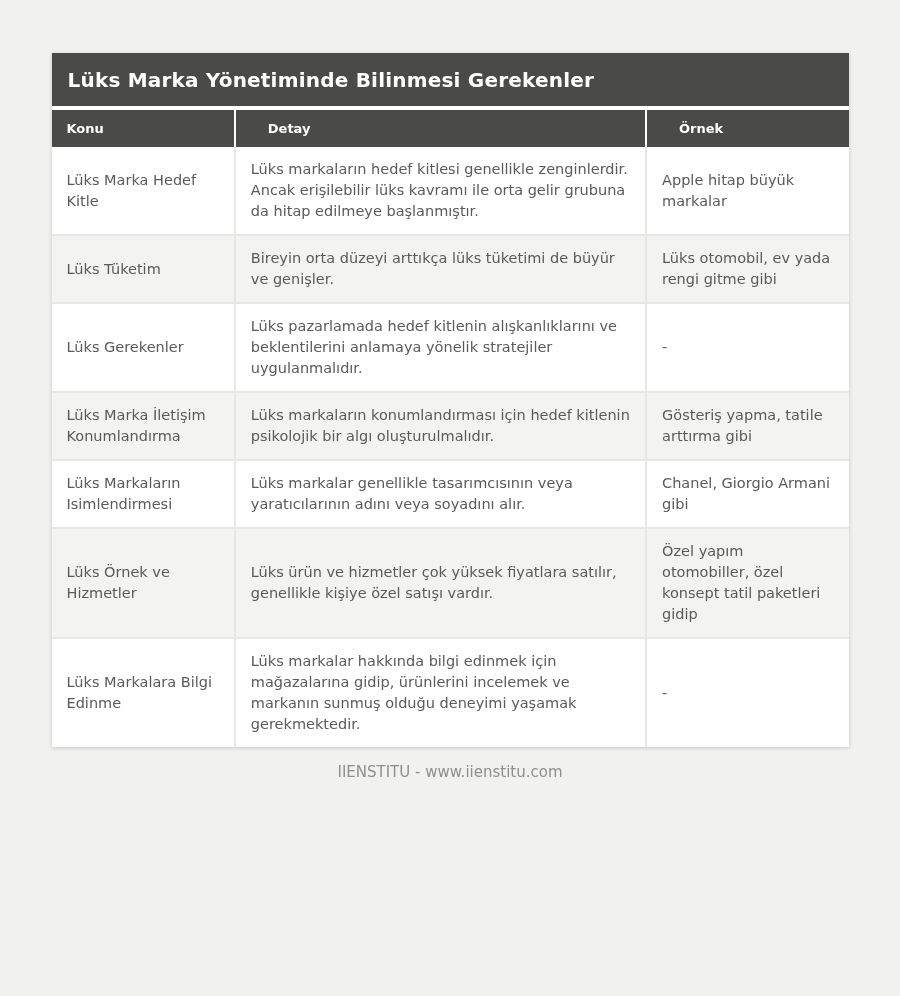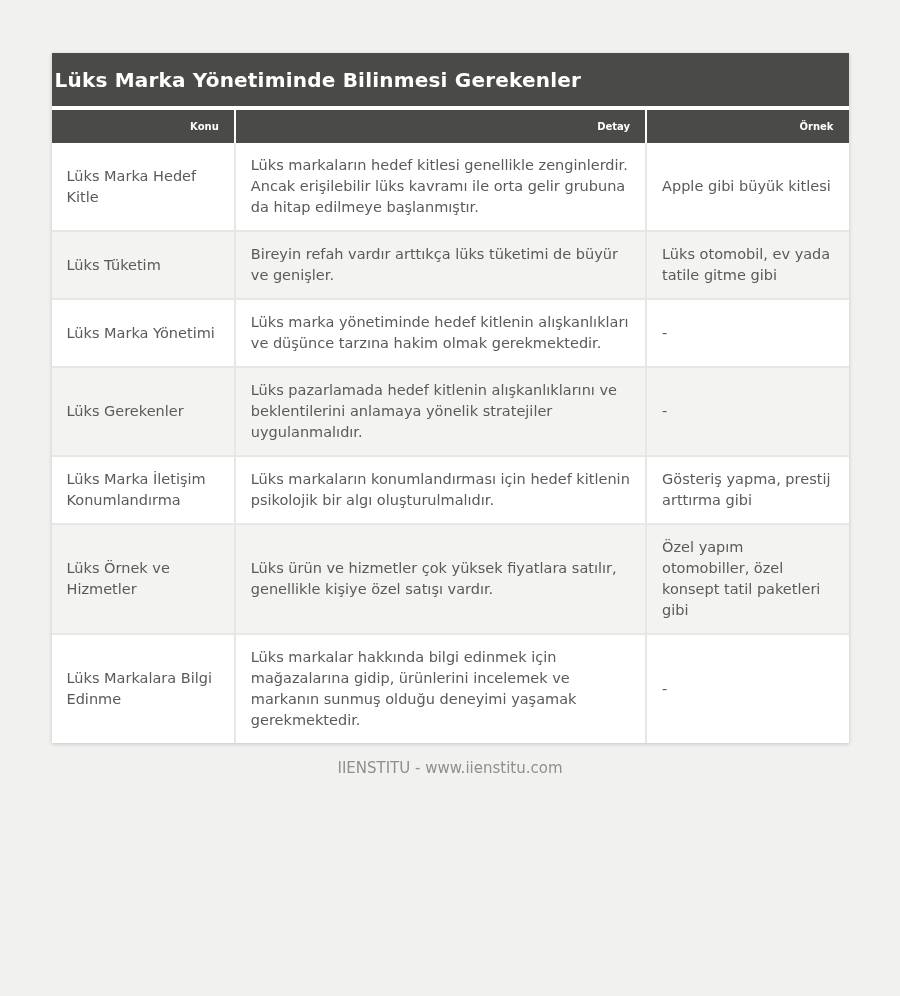--- a/index.html
+++ b/index.html
@@ -20,40 +20,40 @@
     width: 797px;
     margin: 0 auto;
     background: #ffffff;
     box-shadow: 0 1px 4px rgba(0,0,0,0.18);
   }
   .title-bar {
     background: #4a4a48;
     color: #ffffff;
     font-size: 20px;
     font-weight: bold;
-    padding: 15px 16px 14px 3px;
+    padding: 15px 16px 14px 16px;
     letter-spacing: 0.2px;
   }
   .bar-gap {
     height: 4px;
     background: #ffffff;
   }
   table.data-table {
     width: 100%;
     border-collapse: collapse;
     table-layout: fixed;
   }
   col.c-konu  { width: 23%; }
   col.c-detay { width: 51.6%; }
   col.c-ornek { width: 25.4%; }
   thead th {
     background: #4a4a48;
     color: #ffffff;
-    text-align: right;
-    font-size: 10px;
+    text-align: left;
+    font-size: 13px;
     font-weight: bold;
     padding: 11px 15px;
   }
   thead th + th {
     border-left: 2px solid #fdfdfc;
     padding-left: 32px;
   }
   tbody td {
     background: #ffffff;
     color: #5a5a5a;
@@ -96,46 +96,46 @@
         <tr>
           <th>Konu</th>
           <th>Detay</th>
           <th>Örnek</th>
         </tr>
       </thead>
       <tbody>
           <tr>
     <td>Lüks Marka Hedef Kitle</td>
     <td>Lüks markaların hedef kitlesi genellikle zenginlerdir. Ancak erişilebilir lüks kavramı ile orta gelir grubuna da hitap edilmeye başlanmıştır.</td>
-    <td>Apple gibi büyük kitlesi</td>
+    <td>Apple hitap büyük markalar</td>
   </tr>
           <tr>
     <td>Lüks Tüketim</td>
-    <td>Bireyin refah vardır arttıkça lüks tüketimi de büyür ve genişler.</td>
-    <td>Lüks otomobil, ev yada tatile gitme gibi</td>
-  </tr>
-          <tr>
-    <td>Lüks Marka Yönetimi</td>
-    <td>Lüks marka yönetiminde hedef kitlenin alışkanlıkları ve düşünce tarzına hakim olmak gerekmektedir.</td>
-    <td>-</td>
+    <td>Bireyin orta düzeyi arttıkça lüks tüketimi de büyür ve genişler.</td>
+    <td>Lüks otomobil, ev yada rengi gitme gibi</td>
   </tr>
           <tr>
     <td>Lüks Gerekenler</td>
     <td>Lüks pazarlamada hedef kitlenin alışkanlıklarını ve beklentilerini anlamaya yönelik stratejiler uygulanmalıdır.</td>
     <td>-</td>
   </tr>
           <tr>
     <td>Lüks Marka İletişim Konumlandırma</td>
     <td>Lüks markaların konumlandırması için hedef kitlenin psikolojik bir algı oluşturulmalıdır.</td>
-    <td>Gösteriş yapma, prestij arttırma gibi</td>
+    <td>Gösteriş yapma, tatile arttırma gibi</td>
+  </tr>
+          <tr>
+    <td>Lüks Markaların Isimlendirmesi</td>
+    <td>Lüks markalar genellikle tasarımcısının veya yaratıcılarının adını veya soyadını alır.</td>
+    <td>Chanel, Giorgio Armani gibi</td>
   </tr>
           <tr>
     <td>Lüks Örnek ve Hizmetler</td>
     <td>Lüks ürün ve hizmetler çok yüksek fiyatlara satılır, genellikle kişiye özel satışı vardır.</td>
-    <td>Özel yapım otomobiller, özel konsept tatil paketleri gibi</td>
+    <td>Özel yapım otomobiller, özel konsept tatil paketleri gidip</td>
   </tr>
           <tr>
     <td>Lüks Markalara Bilgi Edinme</td>
     <td>Lüks markalar hakkında bilgi edinmek için mağazalarına gidip, ürünlerini incelemek ve markanın sunmuş olduğu deneyimi yaşamak gerekmektedir.</td>
     <td>-</td>
   </tr>
         </tbody>
     </table>
   </div>
   <div class="footer">IIENSTITU - www.iienstitu.com</div>

